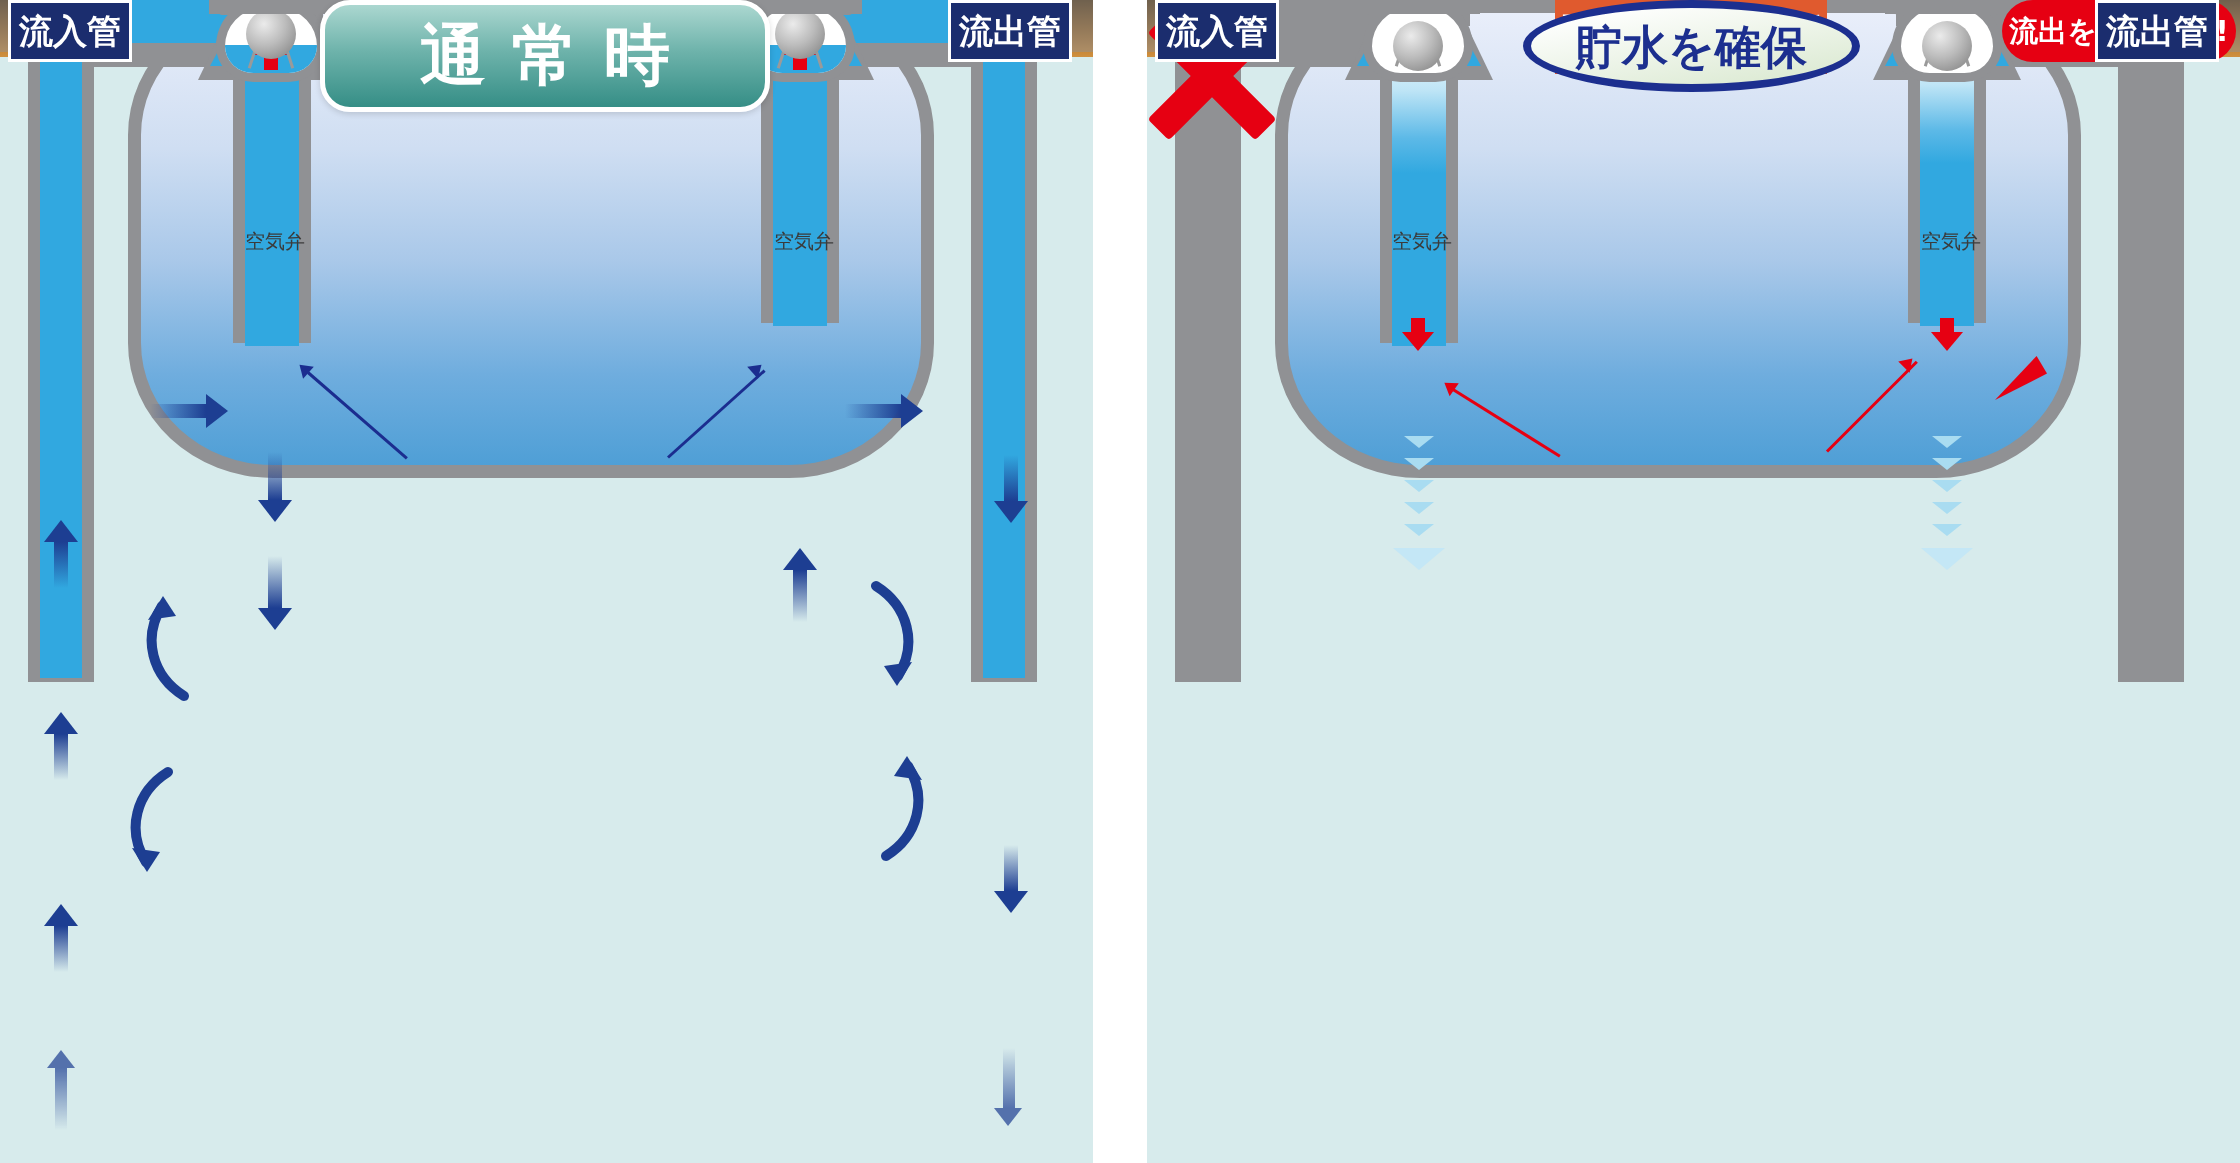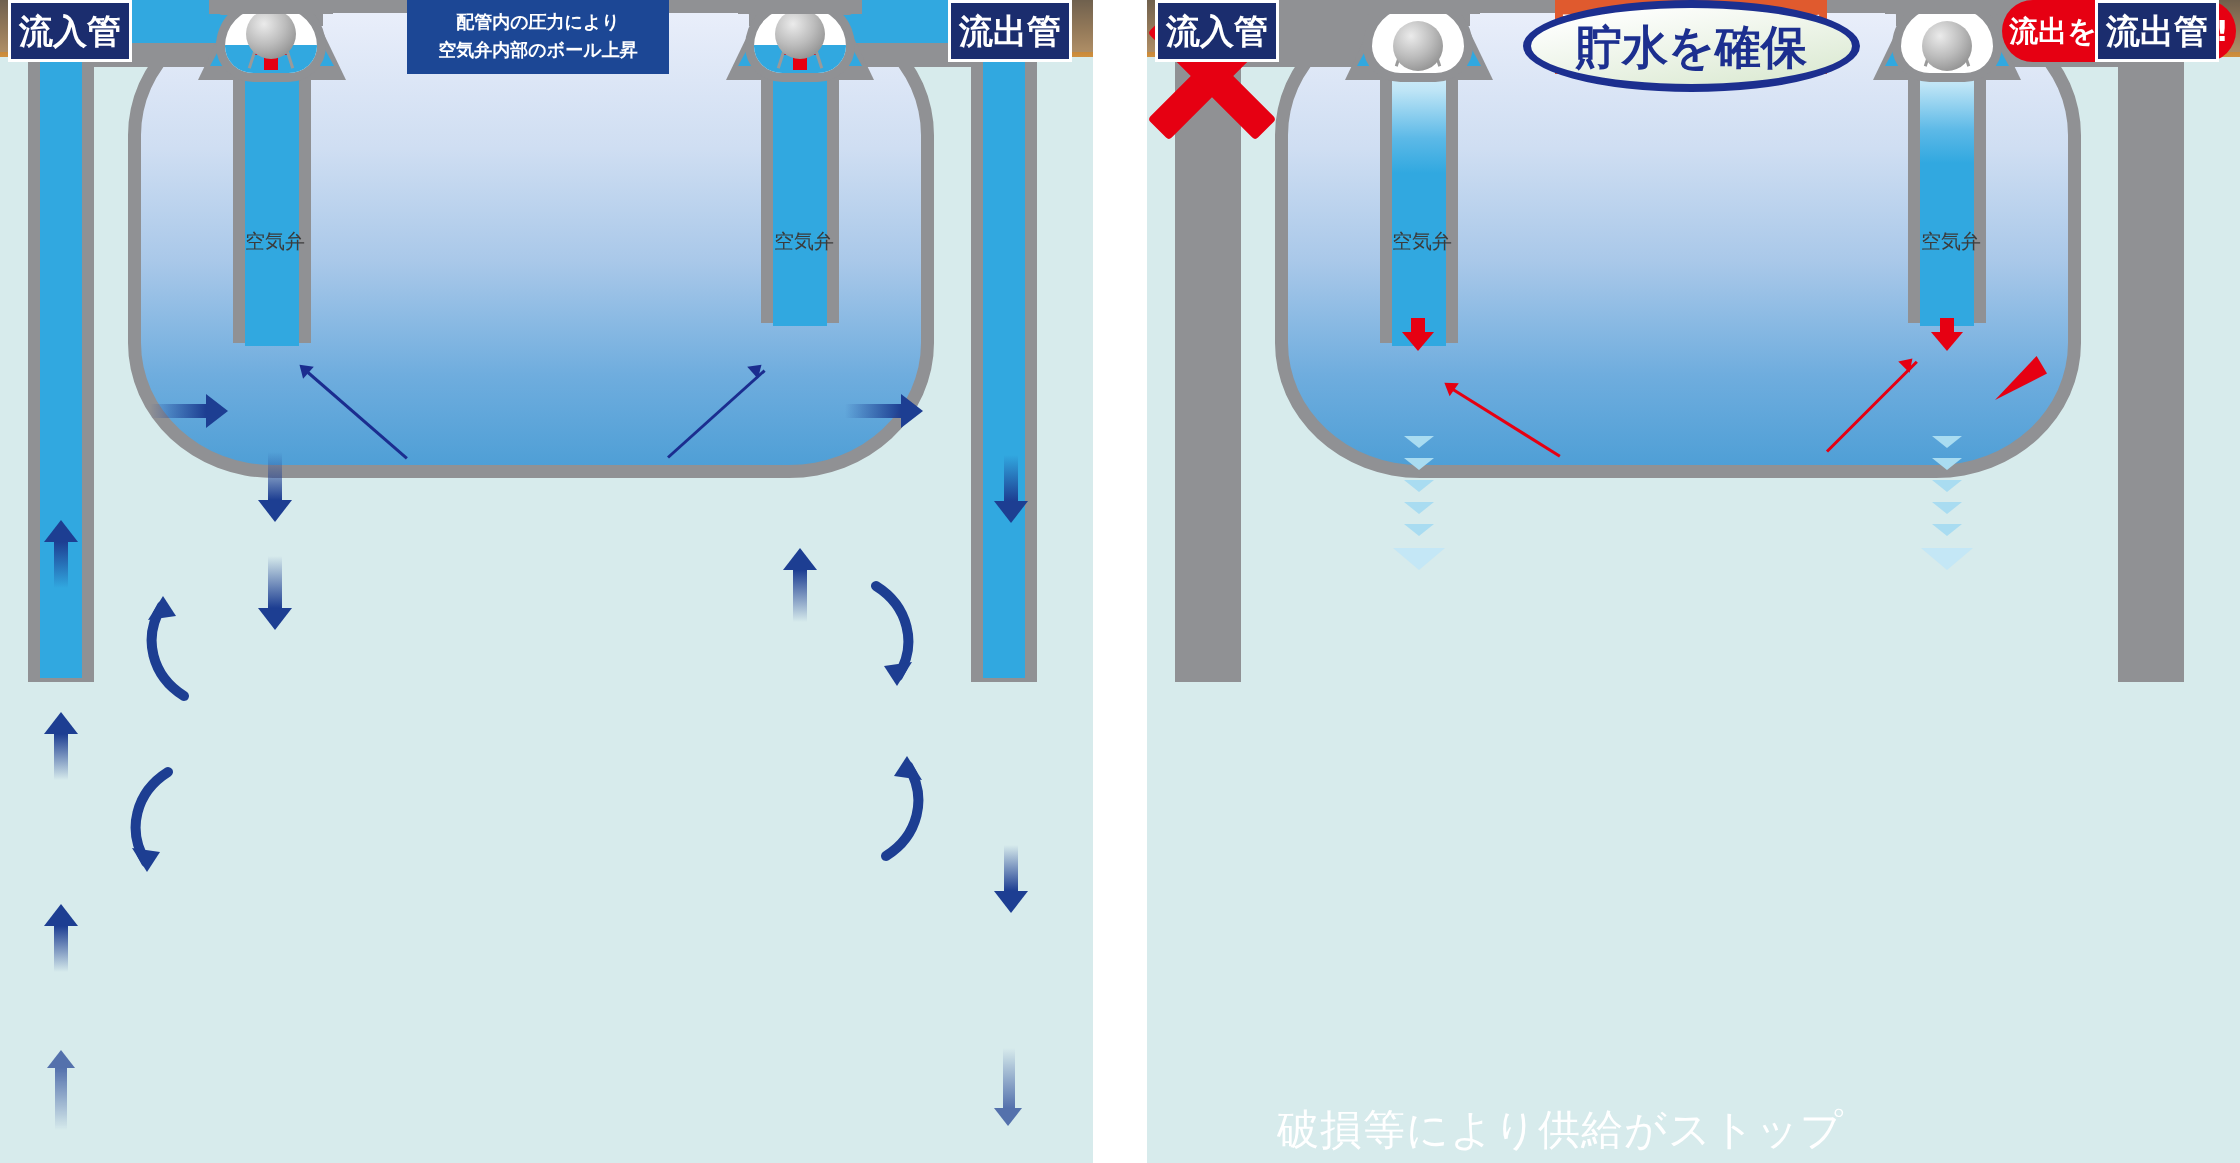--- a/index.html
+++ b/index.html
@@ -197,20 +197,21 @@
     <div class="abs flange" style="left:738px;top:417;width:124px;height:14px"></div>
 
     <div class="abs callout callout-b" style="left:407px;top:420;width:262px;height:74px">
       <div>配管内の圧力により</div>
       <div>空気弁内部のボール上昇</div>
     </div>
 
     <div class="abs lbl-box" style="left:8px;top:966;width:118px;height:56px">流入管</div>
     <div class="abs lbl-box" style="left:948px;top:966;width:118px;height:56px">流出管</div>
 
+    <div class="abs title title-n" style="left:320px;top:64;width:440px;height:102px">通常時</div>
   </div>
 
   <div class="panel" style="left:1147px">
 
     <div class="abs concrete" style="left:0;top:1041;width:1093px;height:43px"></div>
     <div class="abs darkstrip" style="left:0;top:1084;width:1093px;height:22px"></div>
     <div class="abs soil" style="left:0;top:1106;width:1093px;height:57px"></div>
 
     <div class="abs casing" style="left:0;top:1106;width:94px;height:52px;border-bottom-right-radius:46px;opacity:.5"></div>
     <div class="abs casing" style="left:999px;top:1106;width:94px;height:52px;border-bottom-left-radius:46px;opacity:.5"></div>
@@ -295,21 +296,20 @@
     </div>
 
     <div class="abs" style="left:848px;top:356px;width:52px;height:44px;background:#e60012;clip-path:polygon(80% 0,100% 40%,0 100%)"></div>
     <div class="abs bubble" style="left:855px;top:306;width:234px;height:62px">流出をストップ!</div>
 
     <div class="abs badge" style="left:376px;top:729;width:337px;height:92px">貯水を確保</div>
 
     <div class="abs xbar" style="left:50px;top:1026;width:30px;height:152px;transform:rotate(45deg)"></div>
     <div class="abs xbar" style="left:50px;top:1026;width:30px;height:152px;transform:rotate(-45deg)"></div>
 
-    <div class="abs gnote" style="left:130px;top:1102px">破損等により供給がストップ</div>
 
     <div class="abs lbl-box" style="left:8px;top:966;width:118px;height:56px">流入管</div>
     <div class="abs lbl-box" style="left:948px;top:966;width:118px;height:56px">流出管</div>
 
   </div>
 
   <div class="abs" style="left:0;top:1157px;width:2240px;height:6px;background:#d7ebec"></div>
   <div class="abs" style="left:1093px;top:0;width:54px;height:1163px;background:#ffffff"></div>
 </div>
 

